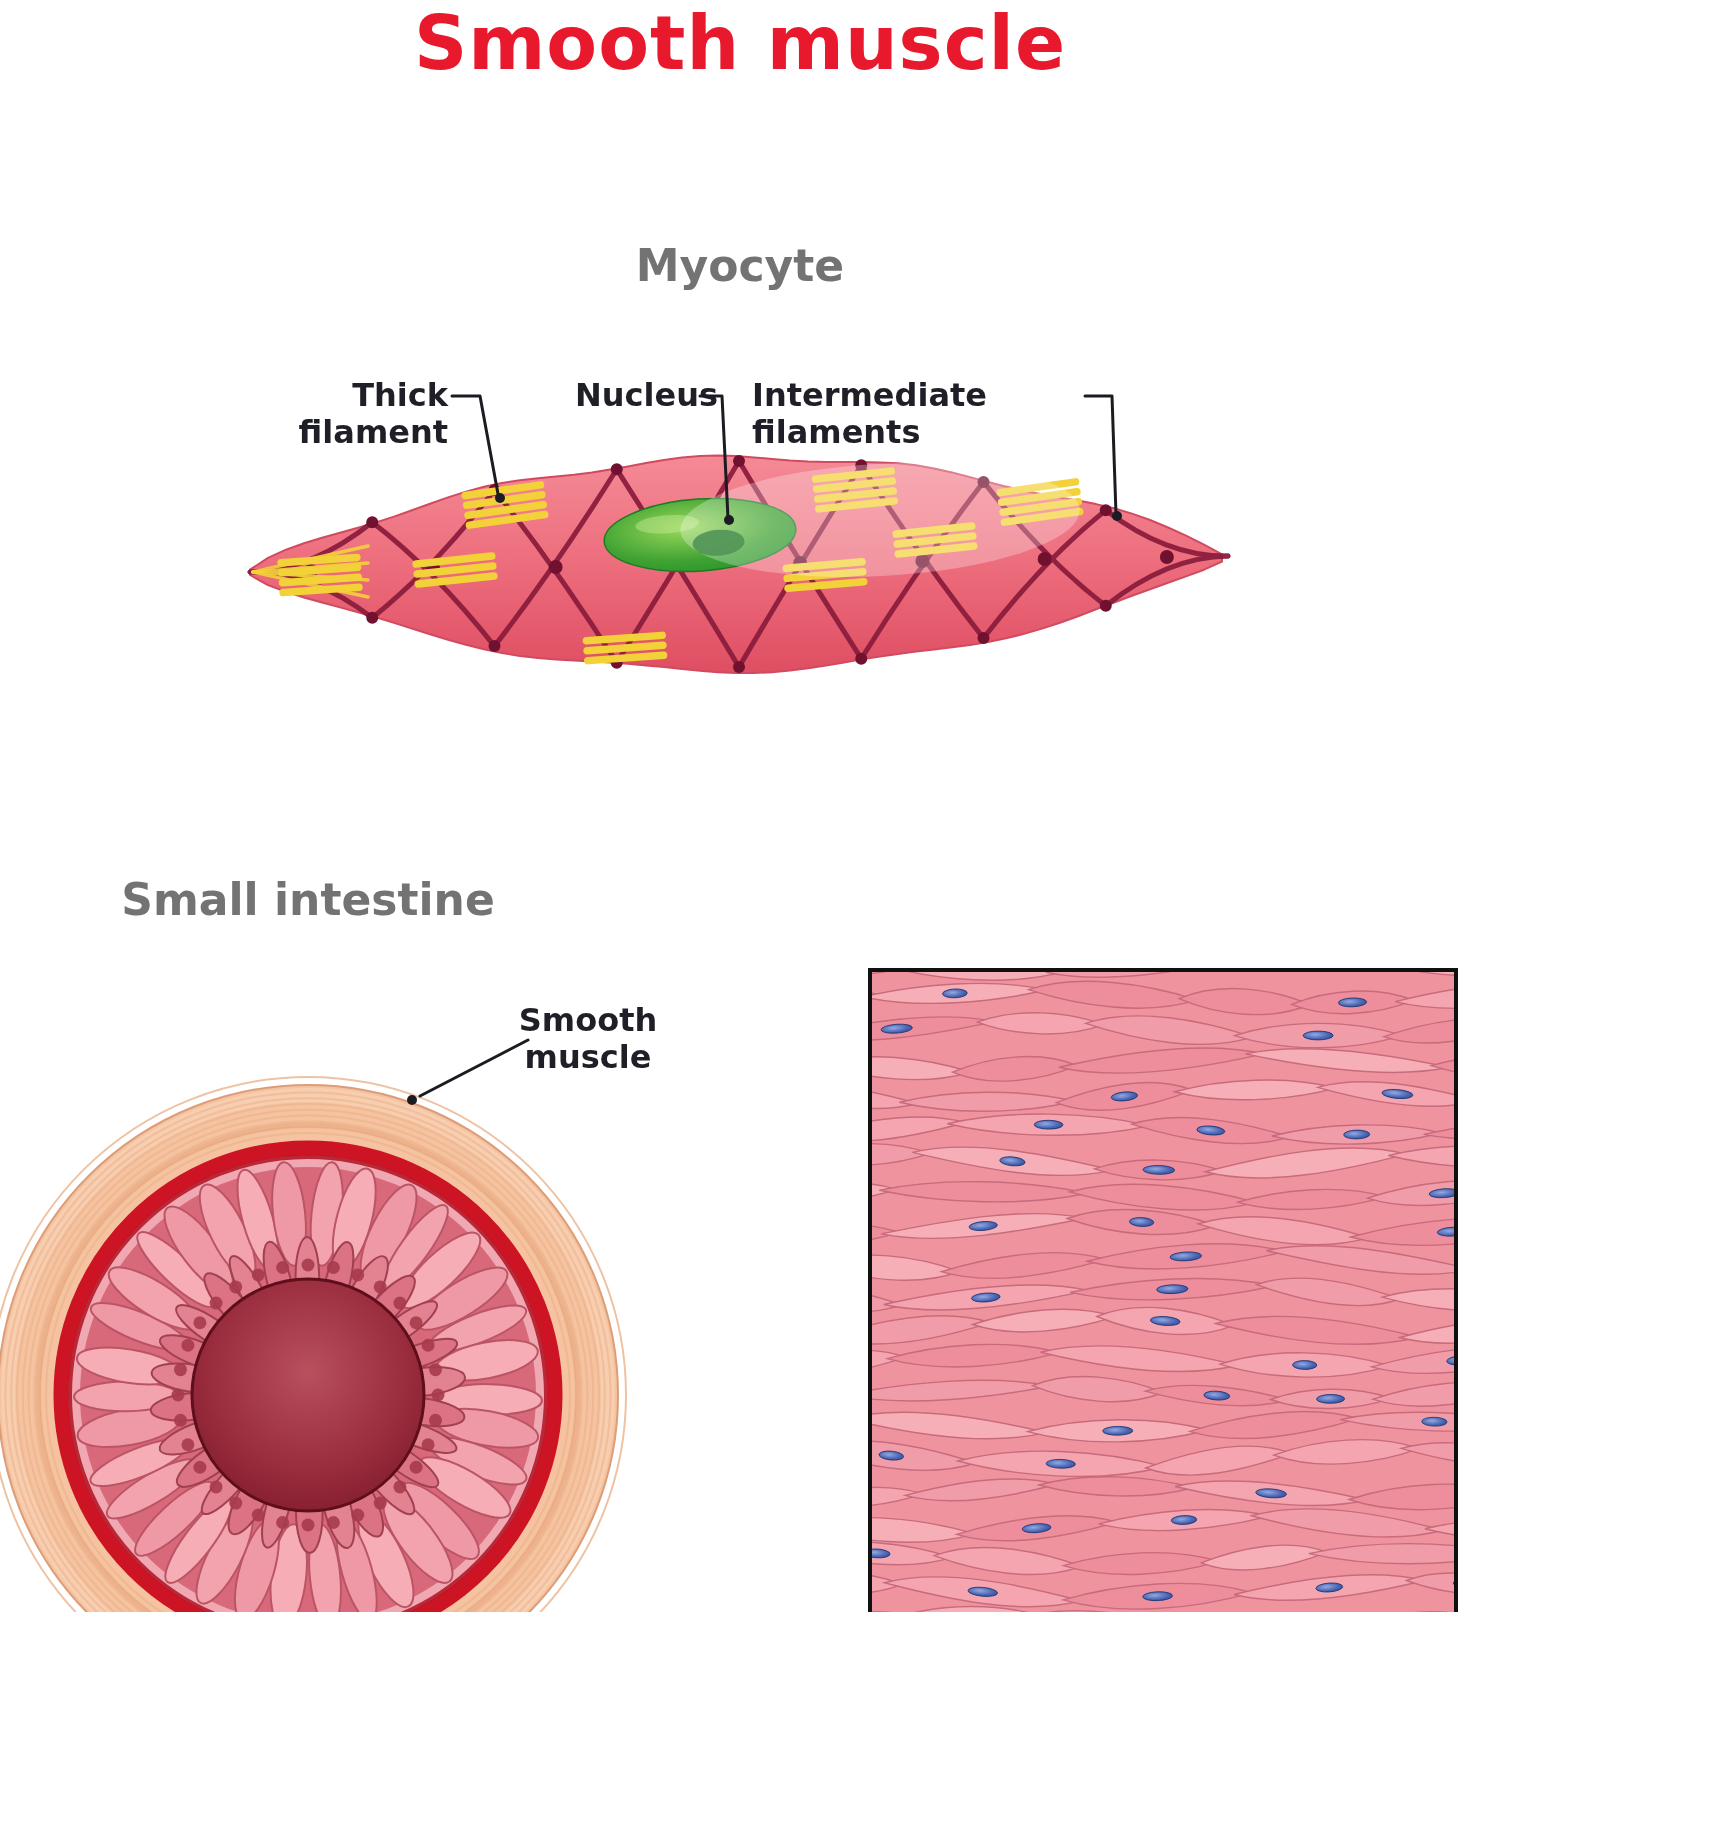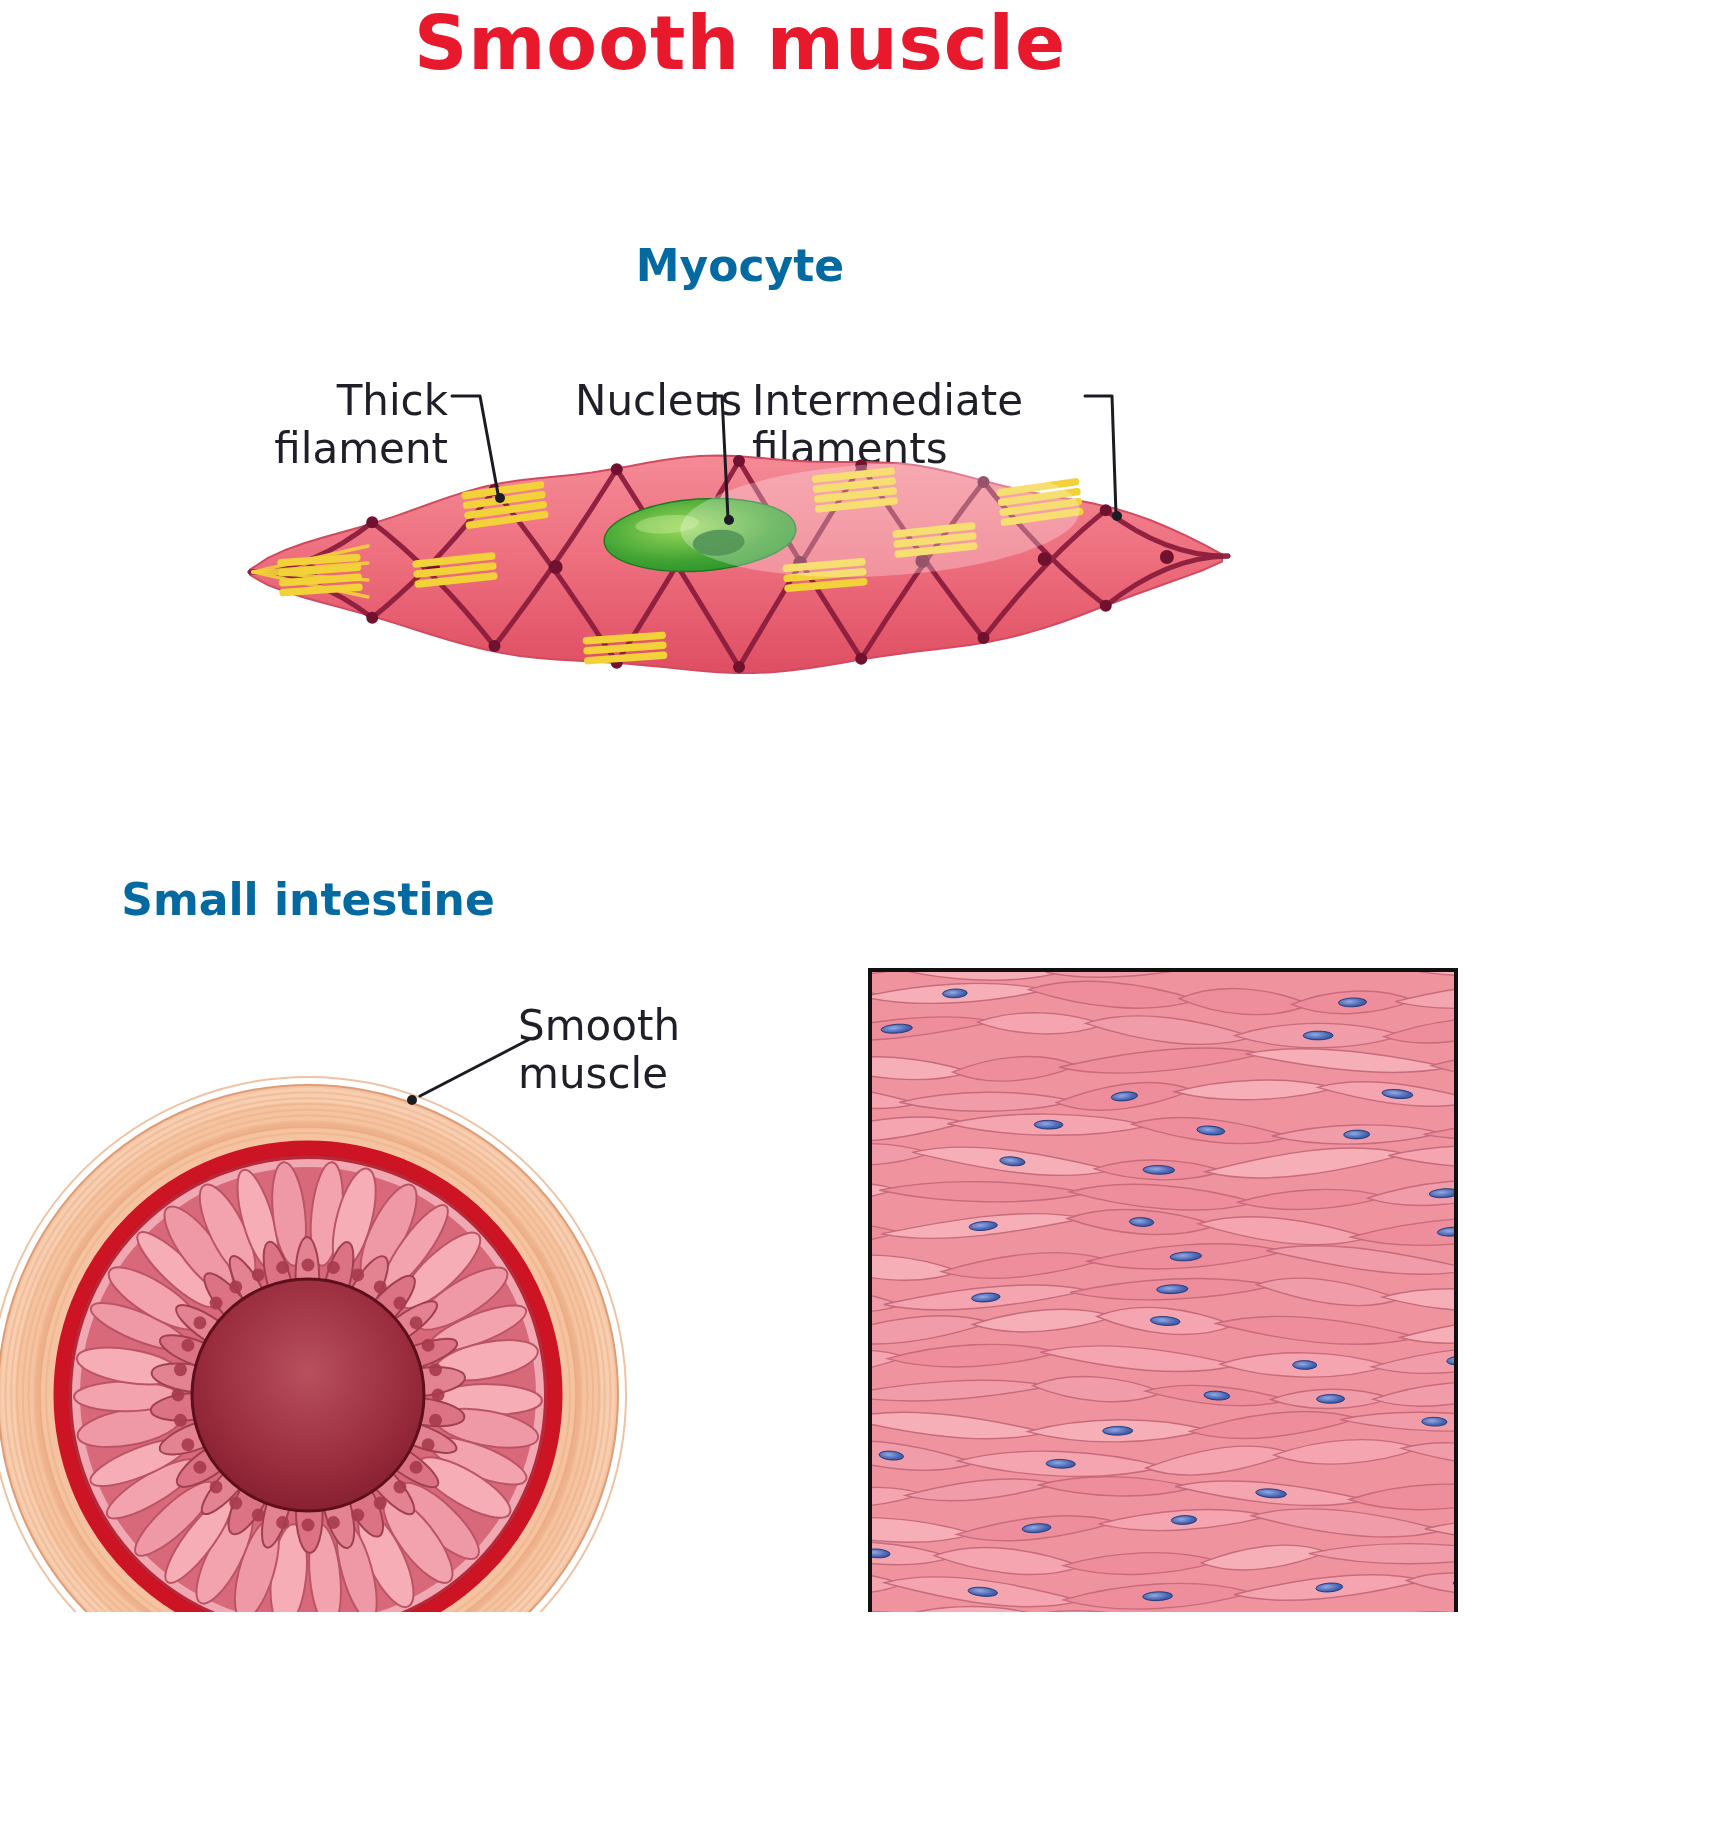--- a/index.html
+++ b/index.html
@@ -1,25 +1,25 @@
 <!DOCTYPE html>
 <html><head>
 <meta charset="utf-8">
 <style>
   html,body{margin:0;padding:0;background:#ffffff;}
   .canvas{position:relative;width:1721px;height:1612px;background:#ffffff;overflow:hidden;
           font-family:"DejaVu Sans","Liberation Sans",sans-serif;}
   .abs{position:absolute;}
   .title{left:240px;top:0px;width:1000px;text-align:center;font-size:74px;font-weight:700;
          color:#e8192c;letter-spacing:1px;}
-  .heading{font-size:44px;font-weight:700;color:#0369a1;text-align:center;}
+  .heading{font-size:44px;font-weight:700;color:#737373;text-align:center;}
   .h-myocyte{left:540px;top:240px;width:400px;}
   .h-intestine{left:108px;top:874px;width:400px;}
   .h-tissue{left:963px;top:874px;width:400px;}
-  .callout{font-size:42px;font-weight:400;color:#1f1f28;line-height:1.15;}
+  .callout{font-size:32px;font-weight:700;color:#1f1f28;line-height:1.15;}
   .c-thick{left:230px;top:377px;width:218px;text-align:right;}
   .c-nucleus{left:575px;top:377px;width:120px;text-align:right;}
   .c-interm{left:752px;top:377px;width:330px;text-align:left;}
   .c-smooth{left:518px;top:1002px;width:140px;text-align:center;}
   svg{position:absolute;display:block;}
   #overlay{pointer-events:none;}
 </style>
 </head>
 <body>
 

